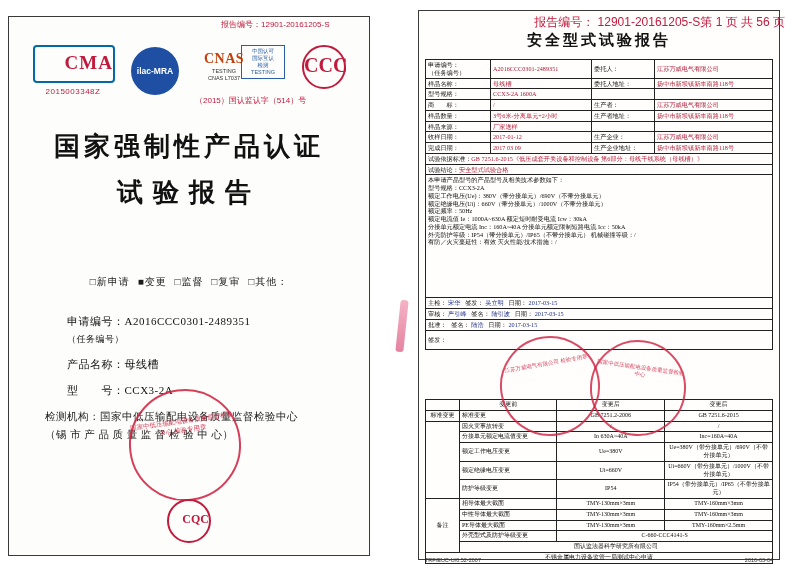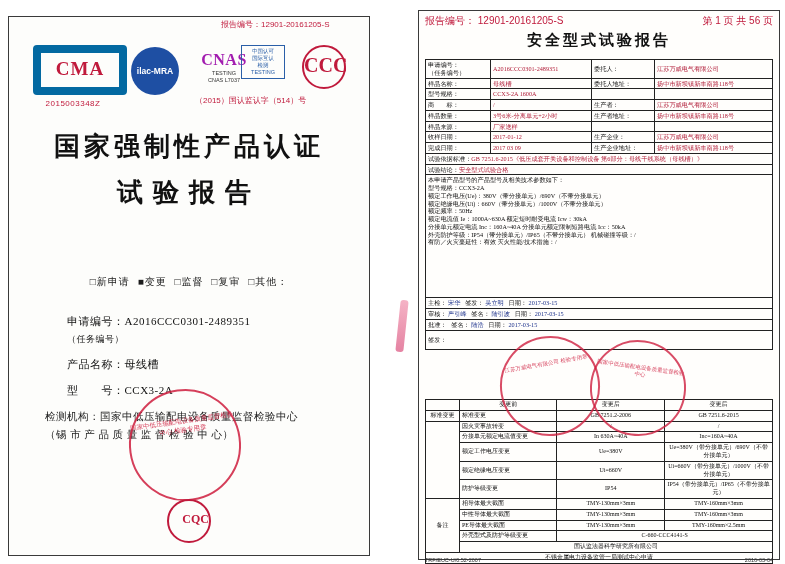--- a/index.html
+++ b/index.html
@@ -5,26 +5,26 @@
   html,body{margin:0;padding:0;background:#ffffff;}
   body{width:785px;height:564px;font-family:"Liberation Sans",sans-serif;color:#1b1b1b;position:relative;overflow:hidden;}
   .page{position:absolute;top:0;left:0;width:785px;height:564px;}
 
   
   .left-doc{position:absolute;left:8px;top:16px;width:360px;height:538px;border:1px solid #3a3a3a;background:#fdfdfb;}
   .left-reportno{position:absolute;left:212px;top:2px;font-size:8px;color:#c01a3c;white-space:nowrap;}
   .logo-row{position:absolute;left:0;top:24px;width:360px;height:62px;}
   .logo{position:absolute;text-align:center;}
   .logo-ma{left:24px;top:4px;width:80px;}
-  .ma-box{width:78px;height:34px;border:8px solid #0369a1;border-radius:4px;color:#c01a3c;font-weight:bold;font-size:19px;line-height:32px;letter-spacing:1px;font-family:"Liberation Serif",serif;}
+  .ma-box{width:78px;height:34px;border:2px solid #0369a1;border-radius:4px;color:#c01a3c;font-weight:bold;font-size:19px;line-height:32px;letter-spacing:1px;font-family:"Liberation Serif",serif;text-align:right;}
   .ma-code{font-size:8px;color:#c01a3c;margin-top:4px;letter-spacing:0.5px;}
   .logo-ilac{left:118px;top:6px;width:56px;}
   .ilac-circle{width:48px;height:48px;border-radius:50%;background:#1e4fa3;color:#fff;font-size:8.5px;font-weight:bold;line-height:48px;margin:0 auto;}
   .logo-cnas{left:178px;top:10px;width:74px;}
-  .cnas-txt{font-size:16px;font-weight:bold;color:#a21caf;font-family:"Liberation Serif",serif;letter-spacing:0.5px;}
+  .cnas-txt{font-size:14px;font-weight:bold;color:#c2410c;font-family:"Liberation Serif",serif;letter-spacing:0.5px;}
   .cnas-sub{font-size:5.5px;color:#333;line-height:1.35;margin-top:1px;}
   .logo-box-cn{left:232px;top:4px;width:46px;}
   .box-cn{width:44px;height:34px;border:1px solid #2a5fa8;color:#2a5fa8;font-size:5.5px;line-height:1.25;padding:2px 1px;box-sizing:border-box;}
   .logo-ccc{left:286px;top:4px;width:58px;}
   .ccc-circle{width:40px;height:40px;border-radius:50%;border:2px solid #c01a3c;color:#c01a3c;font-size:20px;font-weight:bold;line-height:36px;margin:0 auto;font-family:"Liberation Serif",serif;}
   .ccc-label{position:absolute;left:186px;top:78px;font-size:8px;color:#c01a3c;white-space:nowrap;}
 
   .title-cn{position:absolute;left:0;top:112px;width:360px;text-align:center;font-family:"Liberation Serif",serif;font-size:26px;font-weight:bold;letter-spacing:4px;color:#111;}
   .title-cn2{position:absolute;left:0;top:158px;width:360px;text-align:center;font-family:"Liberation Serif",serif;font-size:26px;font-weight:bold;letter-spacing:10px;color:#111;}
 
@@ -43,21 +43,21 @@
   .stamp1{left:120px;top:372px;width:108px;height:108px;}
   .stamp1 .s-in{padding-top:26px;line-height:1.35;}
 
   .cqc{position:absolute;left:150px;top:482px;width:60px;text-align:right;}
   .cqc-circle{width:40px;height:40px;border-radius:50%;border:2px solid #c01a3c;color:#c01a3c;font-size:12px;font-weight:bold;line-height:36px;margin:0 auto;font-family:"Liberation Serif",serif;}
 
   .pinkmark{position:absolute;left:398px;top:300px;width:8px;height:52px;background:linear-gradient(180deg,#f3a5bb,#e06d92);border-radius:3px;opacity:.85;transform:rotate(6deg);}
 
   
   .right-doc{position:absolute;left:418px;top:10px;width:360px;height:548px;border:1px solid #3a3a3a;background:#fffefc;}
-  .r-head{position:absolute;left:6px;top:3px;width:348px;font-size:10px;color:#c01a3c;display:flex;justify-content:space-between;}
+  .r-head{position:absolute;left:18px;top:3px;width:348px;font-size:12px;color:#c01a3c;display:flex;justify-content:flex-end;}
   .r-title{position:absolute;left:0;top:20px;width:360px;text-align:center;font-family:"Liberation Serif",serif;font-size:15px;font-weight:bold;letter-spacing:3px;color:#111;}
 
   table.rt{position:absolute;left:6px;top:48px;width:348px;border-collapse:collapse;font-size:6.2px;font-family:"Liberation Serif",serif;color:#111;}
   table.rt td{border:1px solid #222;padding:1px 2px;vertical-align:middle;line-height:1.25;}
   td.lbl{width:60px;}
   td.lbl2{width:58px;}
   .red{color:#b01a36;}
   .c{text-align:center;}
   .hand{font-family:"Liberation Serif",serif;color:#1a2f8a;}
 

